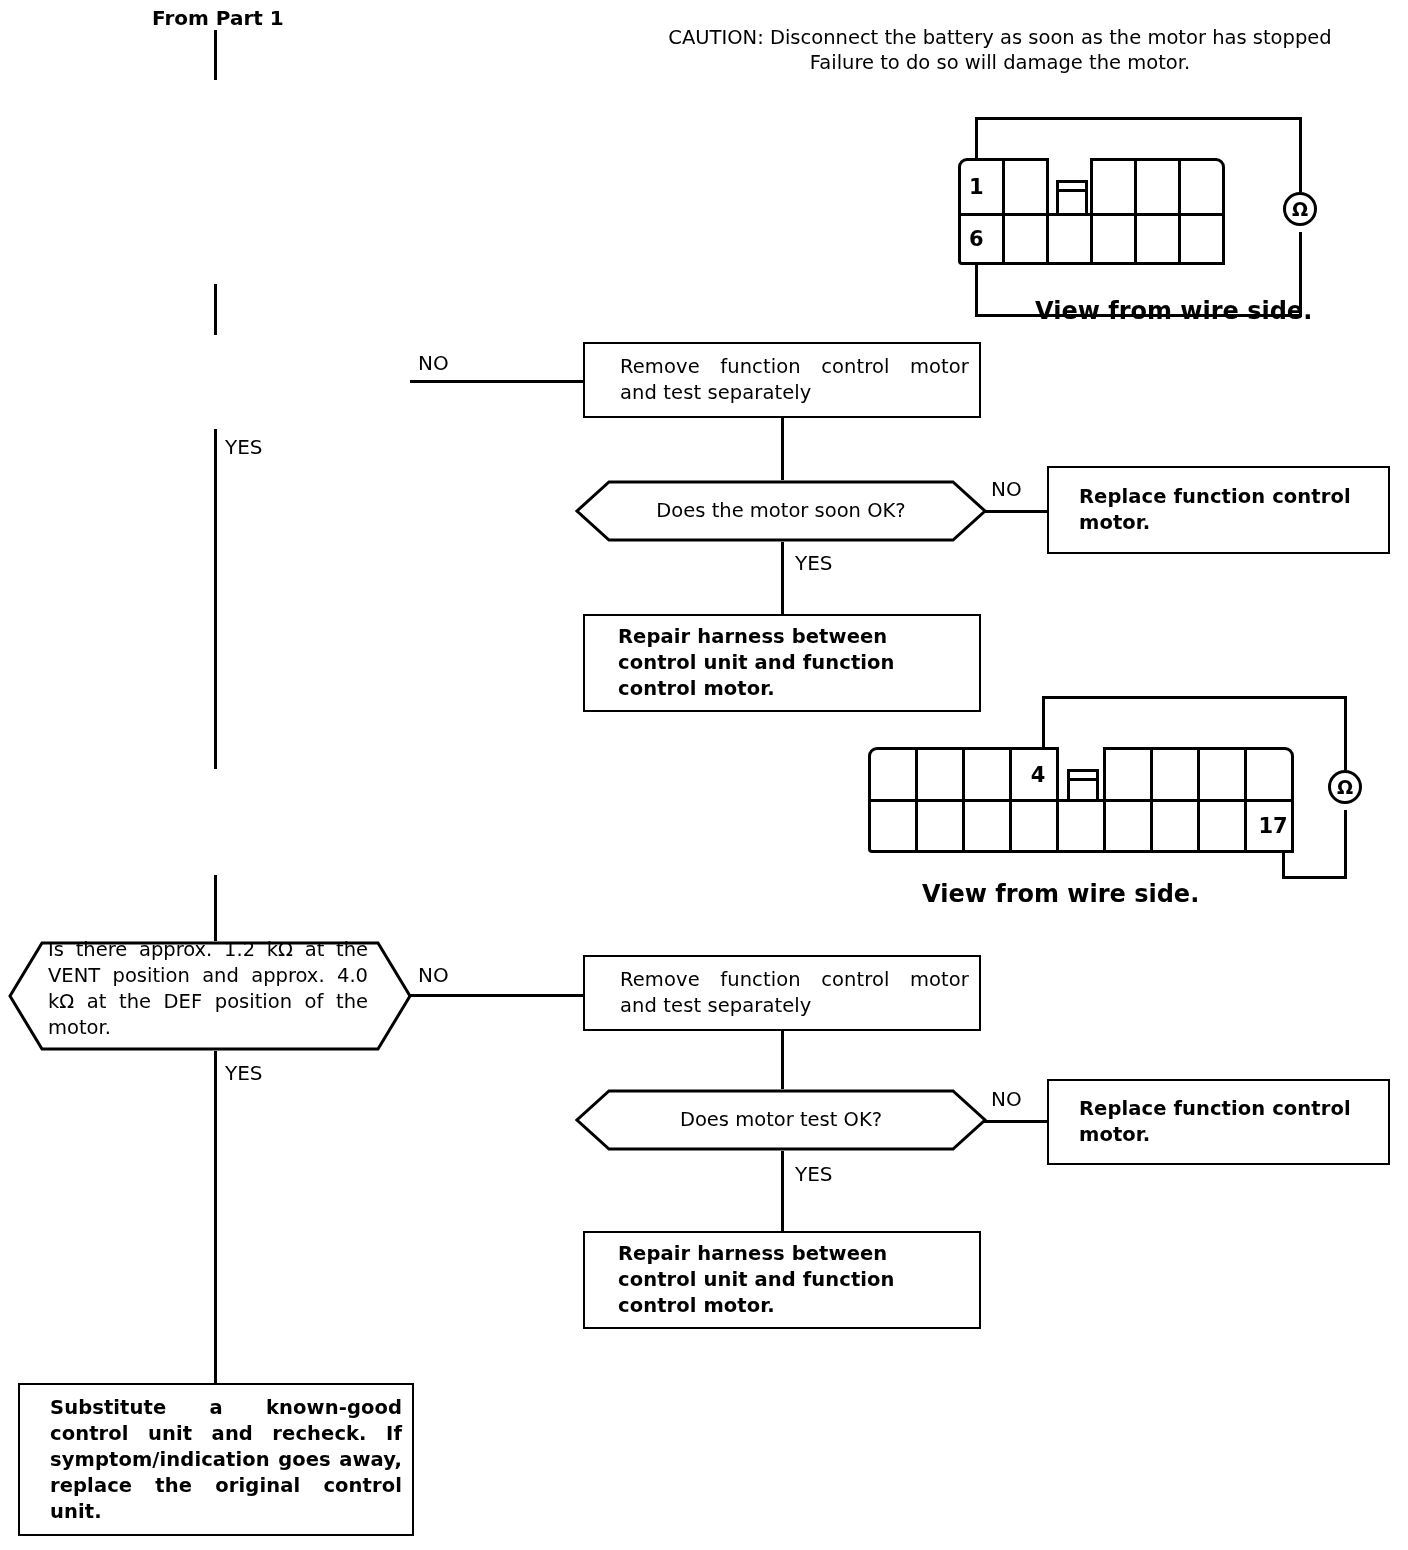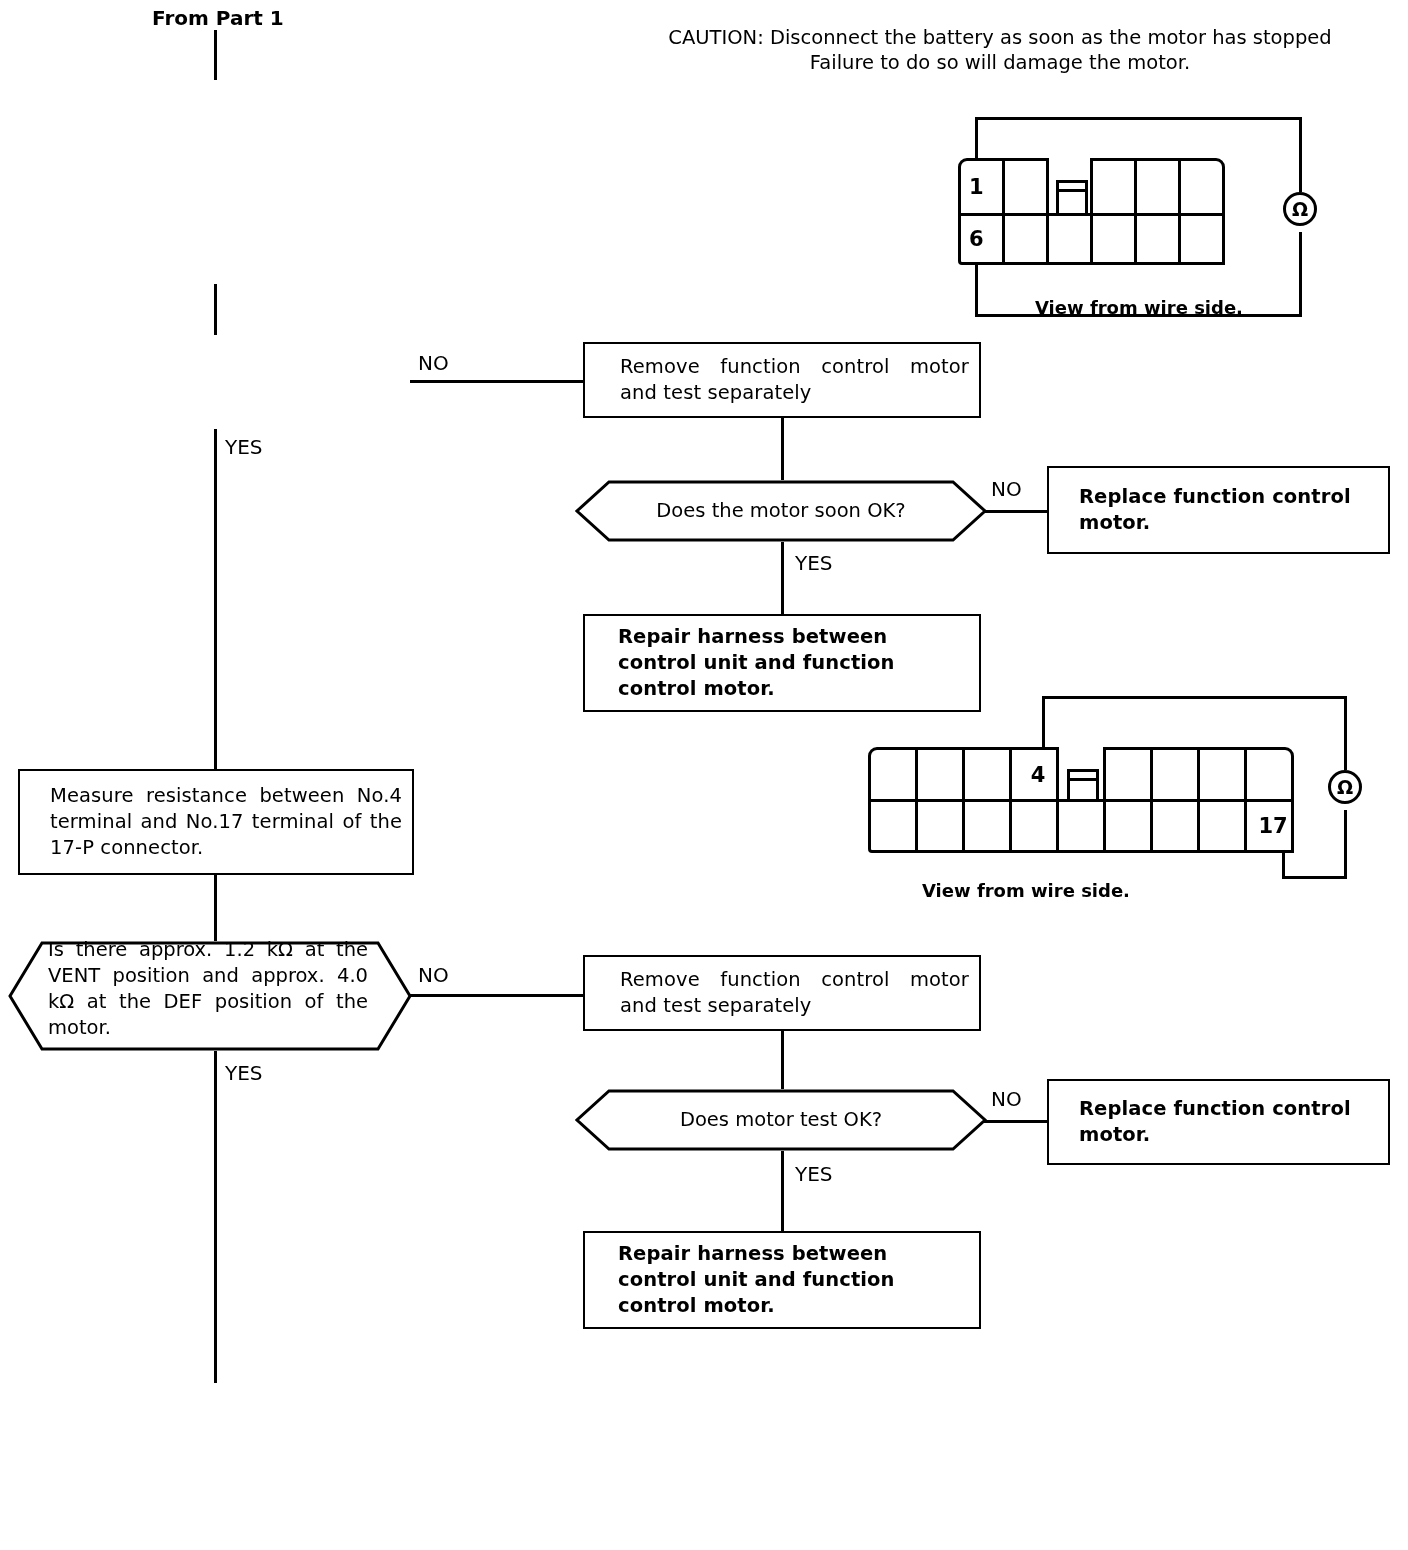--- a/index.html
+++ b/index.html
@@ -86,21 +86,21 @@
     font-weight: normal;
     font-size: 19.5px;
     line-height: 25px;
     text-align: center;
     white-space: pre-line;
   }
 
   .viewcap {
     position: absolute;
     font-weight: bold;
-    font-size: 18px;
+    font-size: 24px;
     white-space: nowrap;
     text-align: right;
   }
 
   
   .conn { position: absolute; }
   .conn-row {
     position: absolute;
     display: flex;
     box-sizing: border-box;
@@ -287,23 +287,20 @@
       <div class="cell" style="width:50px; height:54px;"></div>
       <div class="cell" style="width:50px; height:54px;"></div>
       <div class="cell num-tl" style="width:50px; height:54px; justify-content:center;">
         <span>17</span>
       </div>
     </div>
   </div>
 
   <div class="viewcap" style="left:922px; top:880px;">View from wire side.</div>
 
-  <div class="box" style="left:18px; top:769px; width:396px; height:106px;">
-    <div class="txt just">Measure resistance between No.4 terminal and No.17 terminal of the 17-P connector.</div>
-  </div>
 
   <div class="vline" style="left:214px; top:875px; height:66px;"></div>
 
   <div class="hex" style="left:8px; top:941px; width:404px; height:96px;">
     <svg width="404" height="110" viewBox="0 0 404 110">
       <polygon points="34,2 370,2 402,55 370,108 34,108 2,55" fill="#ffffff" stroke="#000000" stroke-width="3"></polygon>
     </svg>
     <div class="hextxt" style="padding-left:40px; padding-right:44px;">
       <span class="just" style="text-align:justify; text-align-last:left;">Is there approx. 1.2 kΩ at the VENT position and approx. 4.0 kΩ at the DEF position of the motor.</span>
     </div>
@@ -337,14 +334,17 @@
     <div class="txt" style="padding-left:30px;">Replace function control motor.</div>
   </div>
 
   <div class="vline" style="left:781px; top:1151px; height:80px;"></div>
   <div class="label" style="left:795px; top:1163px;">YES</div>
 
   <div class="box bold" style="left:583px; top:1231px; width:398px; height:98px;">
     <div class="txt" style="padding-left:33px;">Repair harness between control unit and function control motor.</div>
   </div>
 
+  <div class="box bold" style="left:18px; top:1383px; width:396px; height:153px;">
+    <div class="txt just">Substitute a known-good control unit and recheck. If symptom/indication goes away, replace the original control unit.</div>
+  </div>
 
 </div>
 
 </body></html>

